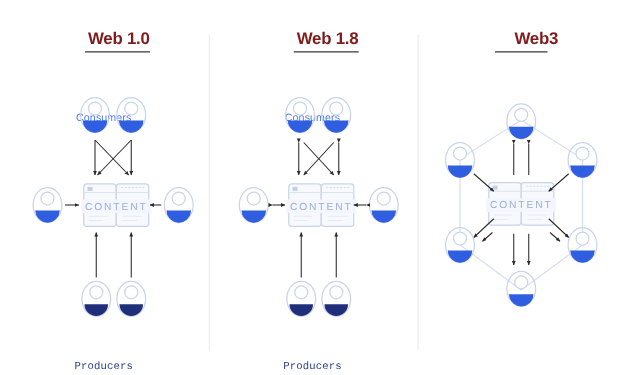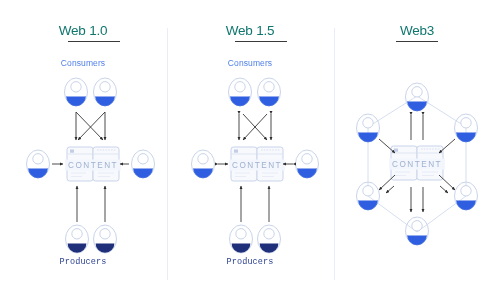--- a/index.html
+++ b/index.html
@@ -36,26 +36,26 @@
     width: 1px;
     height: 252px;
     background: #e9edf6;
   }
   #divider-1 { left: 167px; }
   #divider-2 { left: 334px; }
 
   .panel-title {
     position: absolute;
     top: 24px;
-    left: 0;
+    left: 12px;
     width: 100%;
     text-align: center;
     font-size: 13.5px;
-    font-weight: normal;
-    color: #0f766e;
+    font-weight: bold;
+    color: #7f1d1d;
     letter-spacing: -0.2px;
     line-height: 14px;
   }
   .title-underline {
     position: absolute;
     top: 41px;
     height: 1.4px;
     background: #3a3a3a;
   }
   #ul-web1 { left: 68px; width: 52px; }
@@ -63,20 +63,21 @@
   #ul-web3 { left: 396px; width: 42px; }
 
   .group-label {
     position: absolute;
     left: 0;
     width: 100%;
     text-align: center;
     font-size: 8.5px;
     line-height: 10px;
     letter-spacing: 0.1px;
+    margin-top: 31px;
   }
   .label-consumers { color: #4e7fe8; }
   .label-producers { color: #2b3f91; font-family: Liberation Mono, monospace; }
 
   svg.layer {
     position: absolute;
     top: 0;
     left: 0;
     width: 500px;
     height: 300px;
@@ -93,21 +94,21 @@
   <div class="divider" id="divider-2"></div>
 
   <div class="panel" id="panel-web1">
     <div class="panel-title">Web 1.0</div>
     <div class="group-label label-consumers" style="top:58px;">Consumers</div>
     <div class="group-label label-producers" style="top:257px;">Producers</div>
   </div>
   <div class="title-underline" id="ul-web1"></div>
 
   <div class="panel" id="panel-web2">
-    <div class="panel-title">Web 1.5</div>
+    <div class="panel-title">Web 1.8</div>
     <div class="group-label label-consumers" style="top:58px;">Consumers</div>
     <div class="group-label label-producers" style="top:257px;">Producers</div>
   </div>
   <div class="title-underline" id="ul-web2"></div>
 
   <div class="panel" id="panel-web3">
     <div class="panel-title">Web3</div>
   </div>
   <div class="title-underline" id="ul-web3"></div>
 

